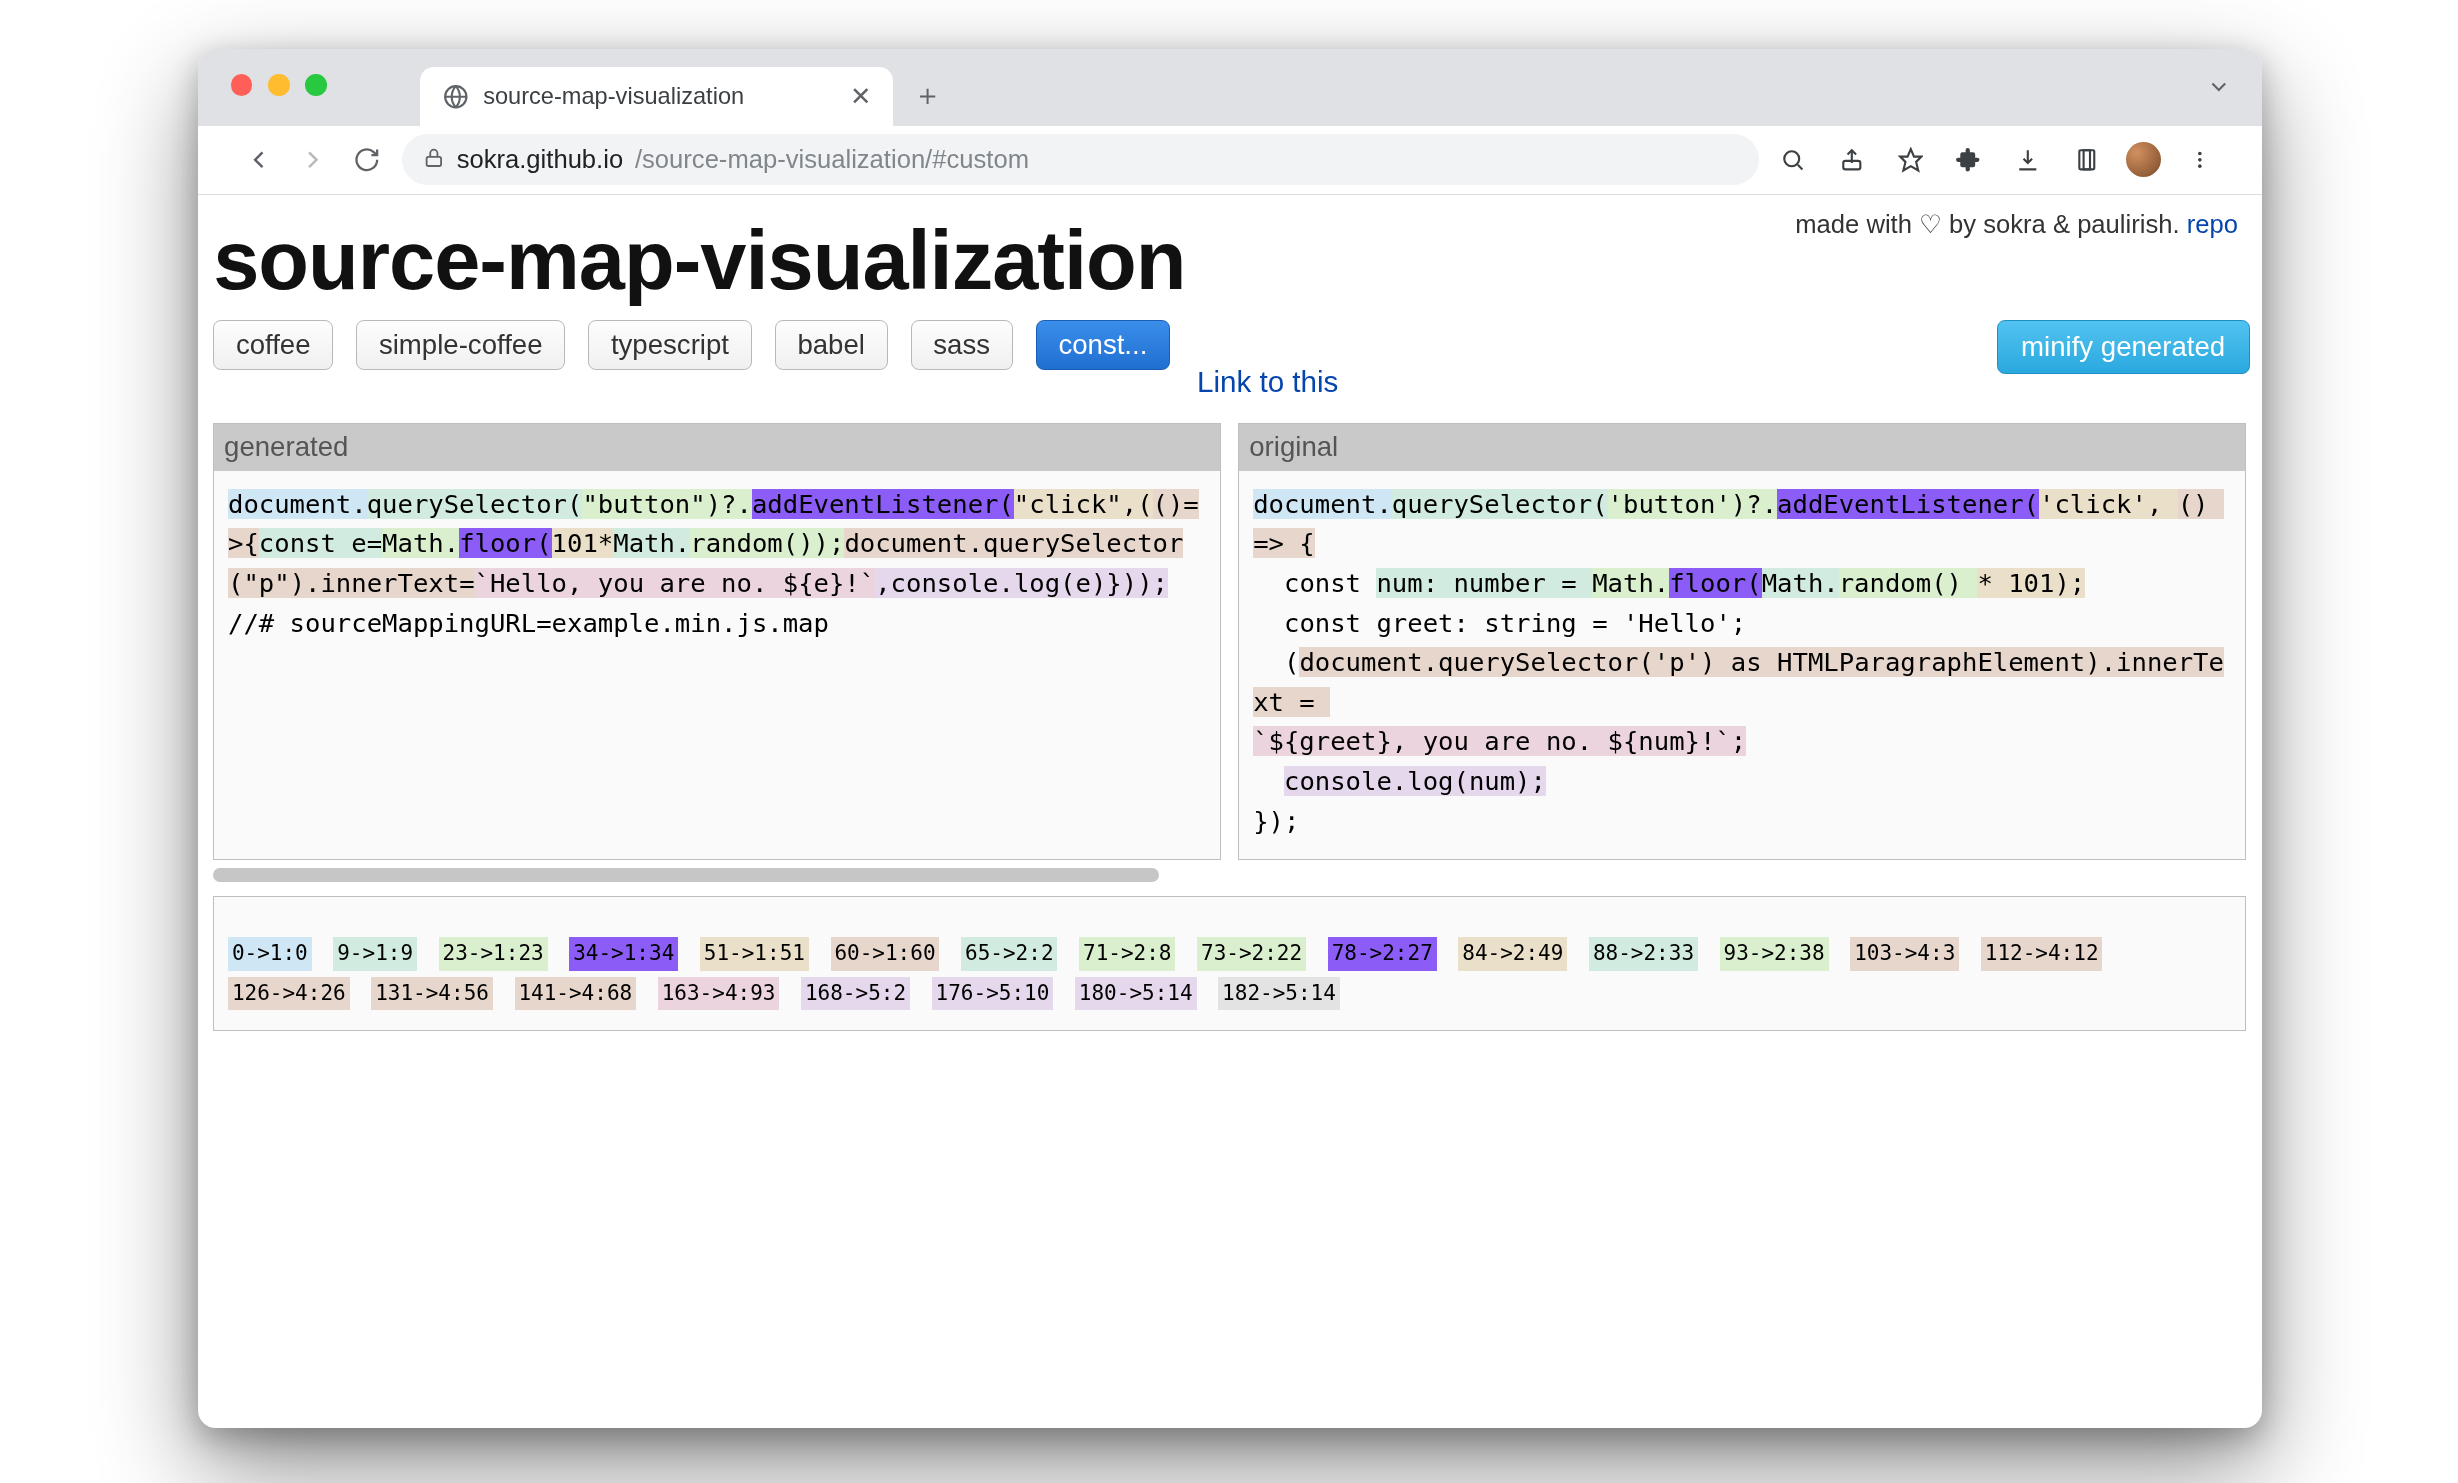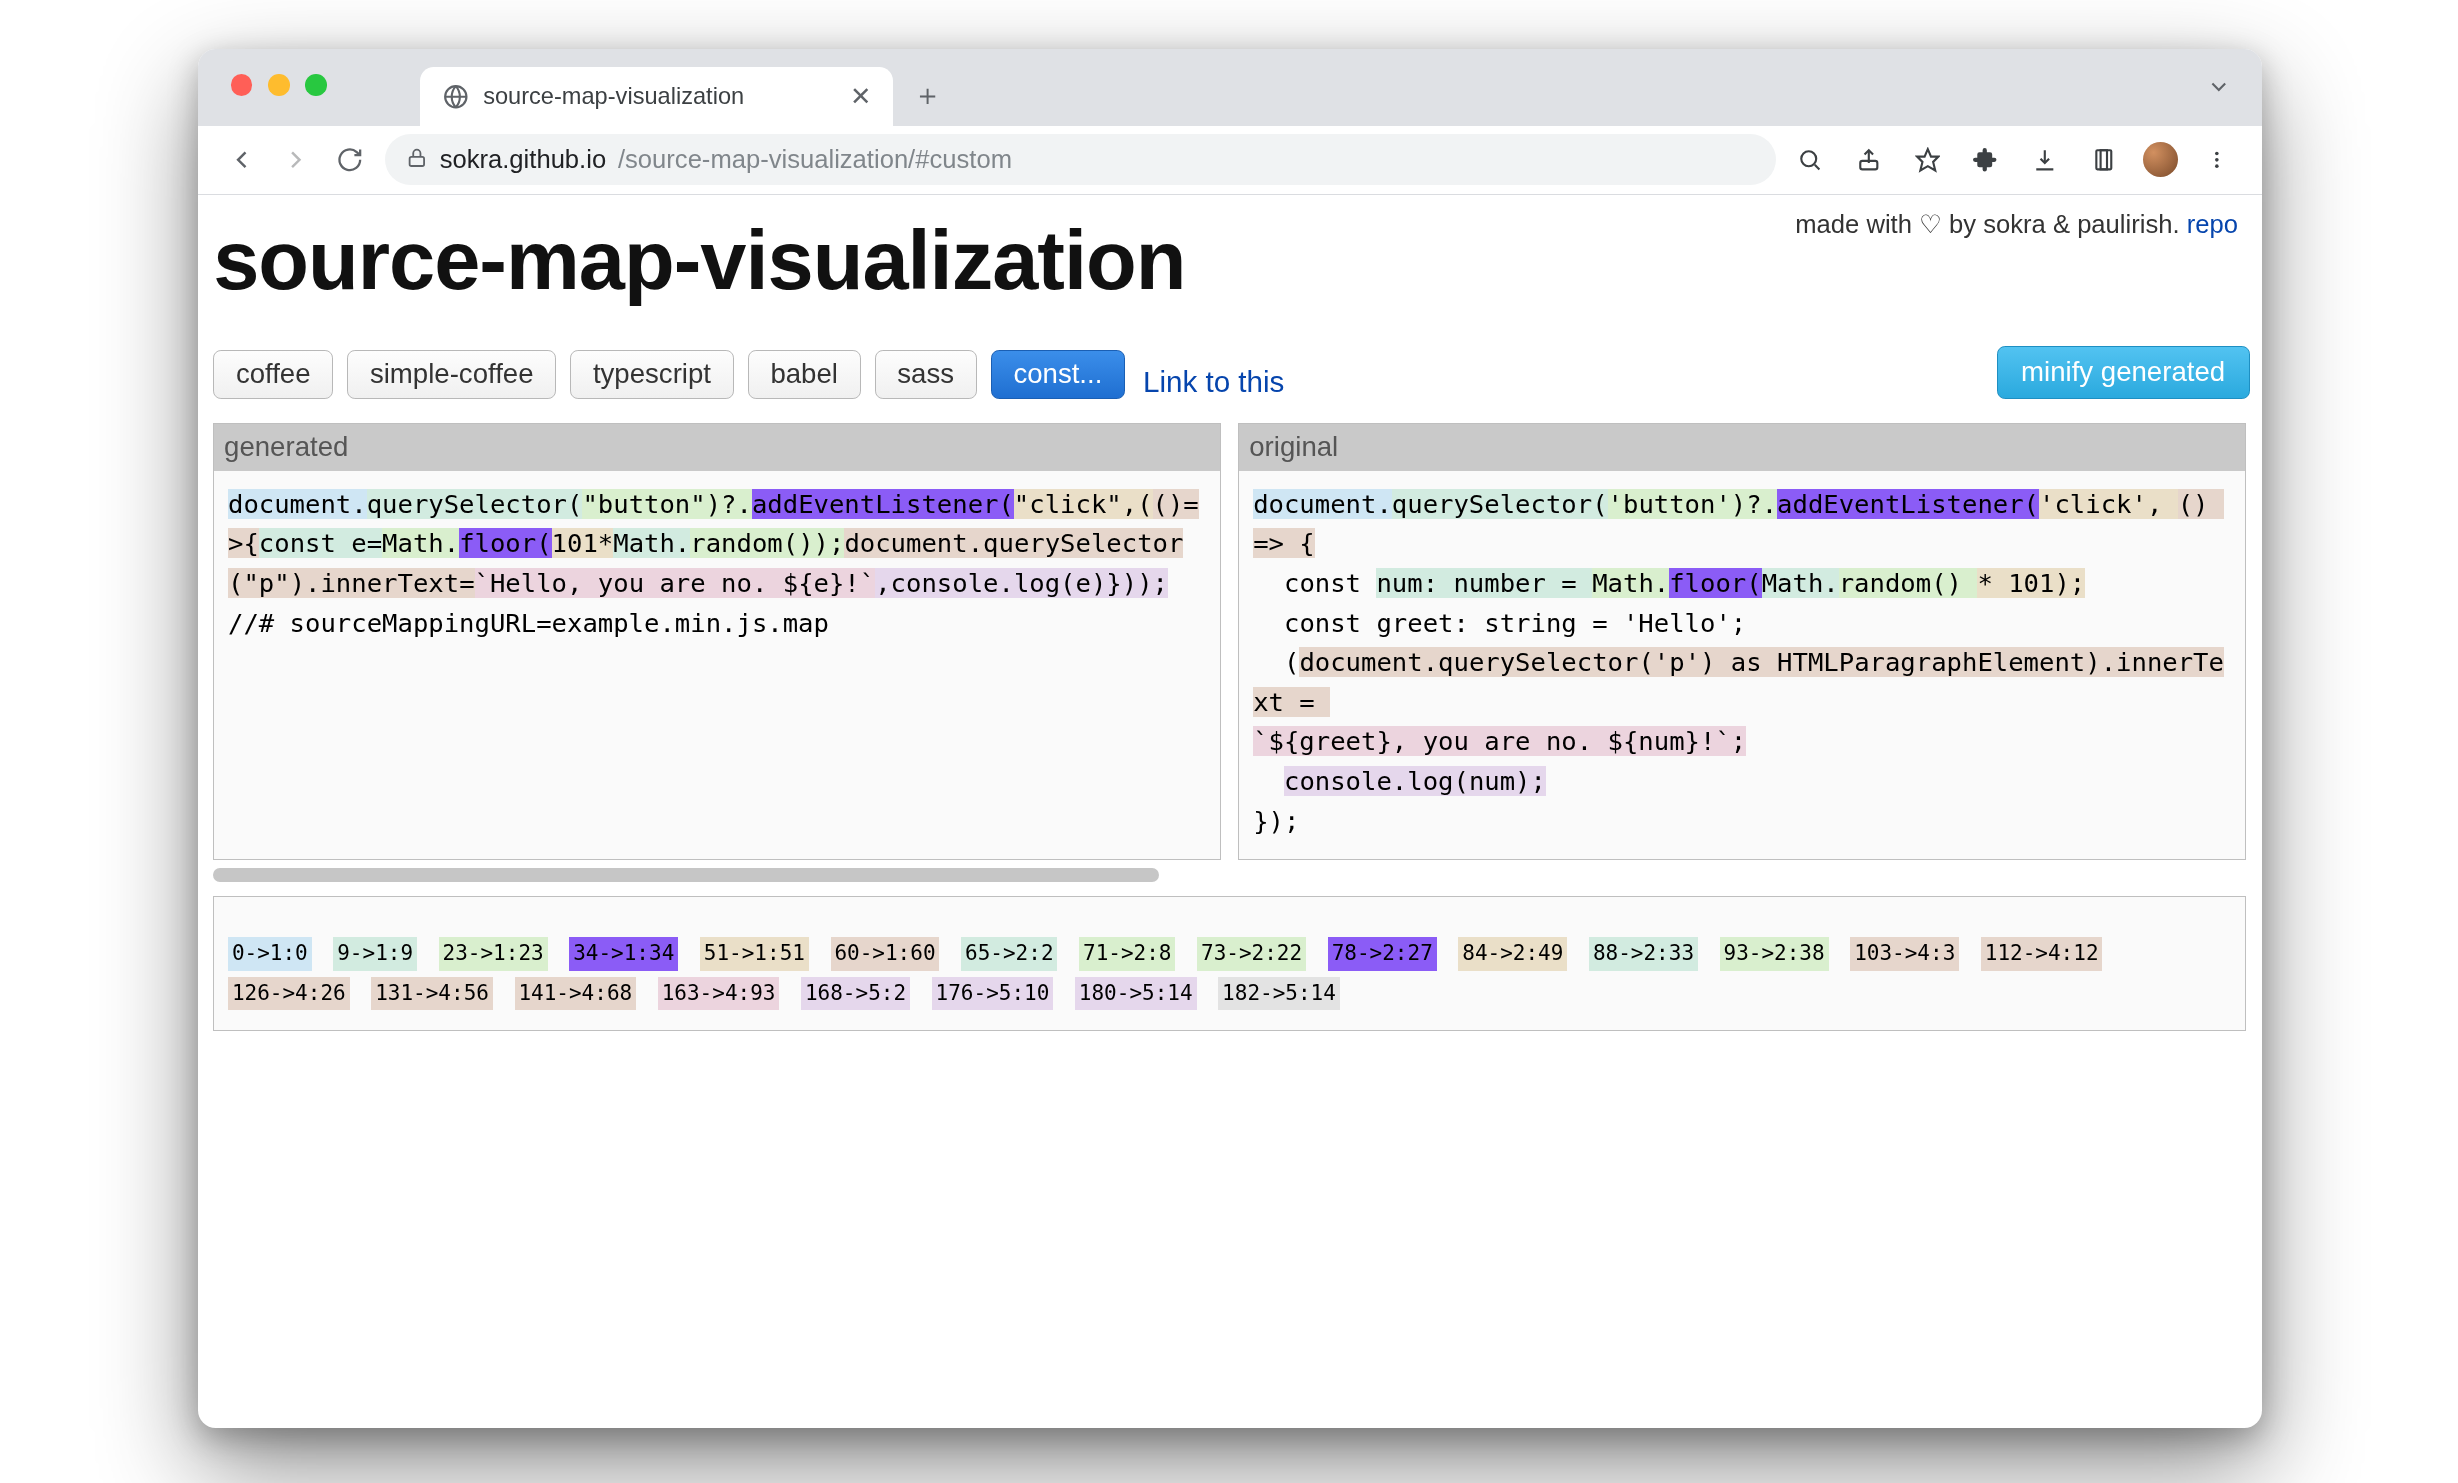--- a/index.html
+++ b/index.html
@@ -75,21 +75,21 @@
   }
   .chev-down {
     position:absolute; right:29.6px; top:25.6px; color:#5f6368; font-size:27.6px;
   }
 
   .chrome-addr {
     background: #fff;
     height: 69px;
     display:flex;
     align-items:center;
-    padding: 0 25px;
+    padding: 0 42px;
     gap: 15px;
     border-bottom: 1px solid #dadce0;
   }
   .nav-ico {
     width:39px;height:39px;display:flex;align-items:center;justify-content:center;
     color:#5f6368; cursor:pointer;
   }
   .nav-ico.disabled { color:#b8b9ba; }
   .addr {
     flex:1;
@@ -131,22 +131,22 @@
     font-size: 83px;
     font-weight: 700;
     letter-spacing: -1px;
     color:#111;
     font-family: Helvetica, Arial, sans-serif;
     margin-bottom: 11.8px;
     margin-left: 3.9px;
   }
   .toolbar {
     display:flex;
-    align-items:flex-end;
-    gap: 14px;
+    align-items:flex-start;
+    gap: 23px;
     margin: 7.9px 0 17.7px 3.9px;
   }
   .btn {
     font-size: 27.6px;
     padding: 7.9px 21.7px;
     background: linear-gradient(#fdfdfd,#f0f0f0);
     border: 1px solid #b8b8b8;
     border-radius: 7.9px;
     color:#333;
     cursor:pointer;

